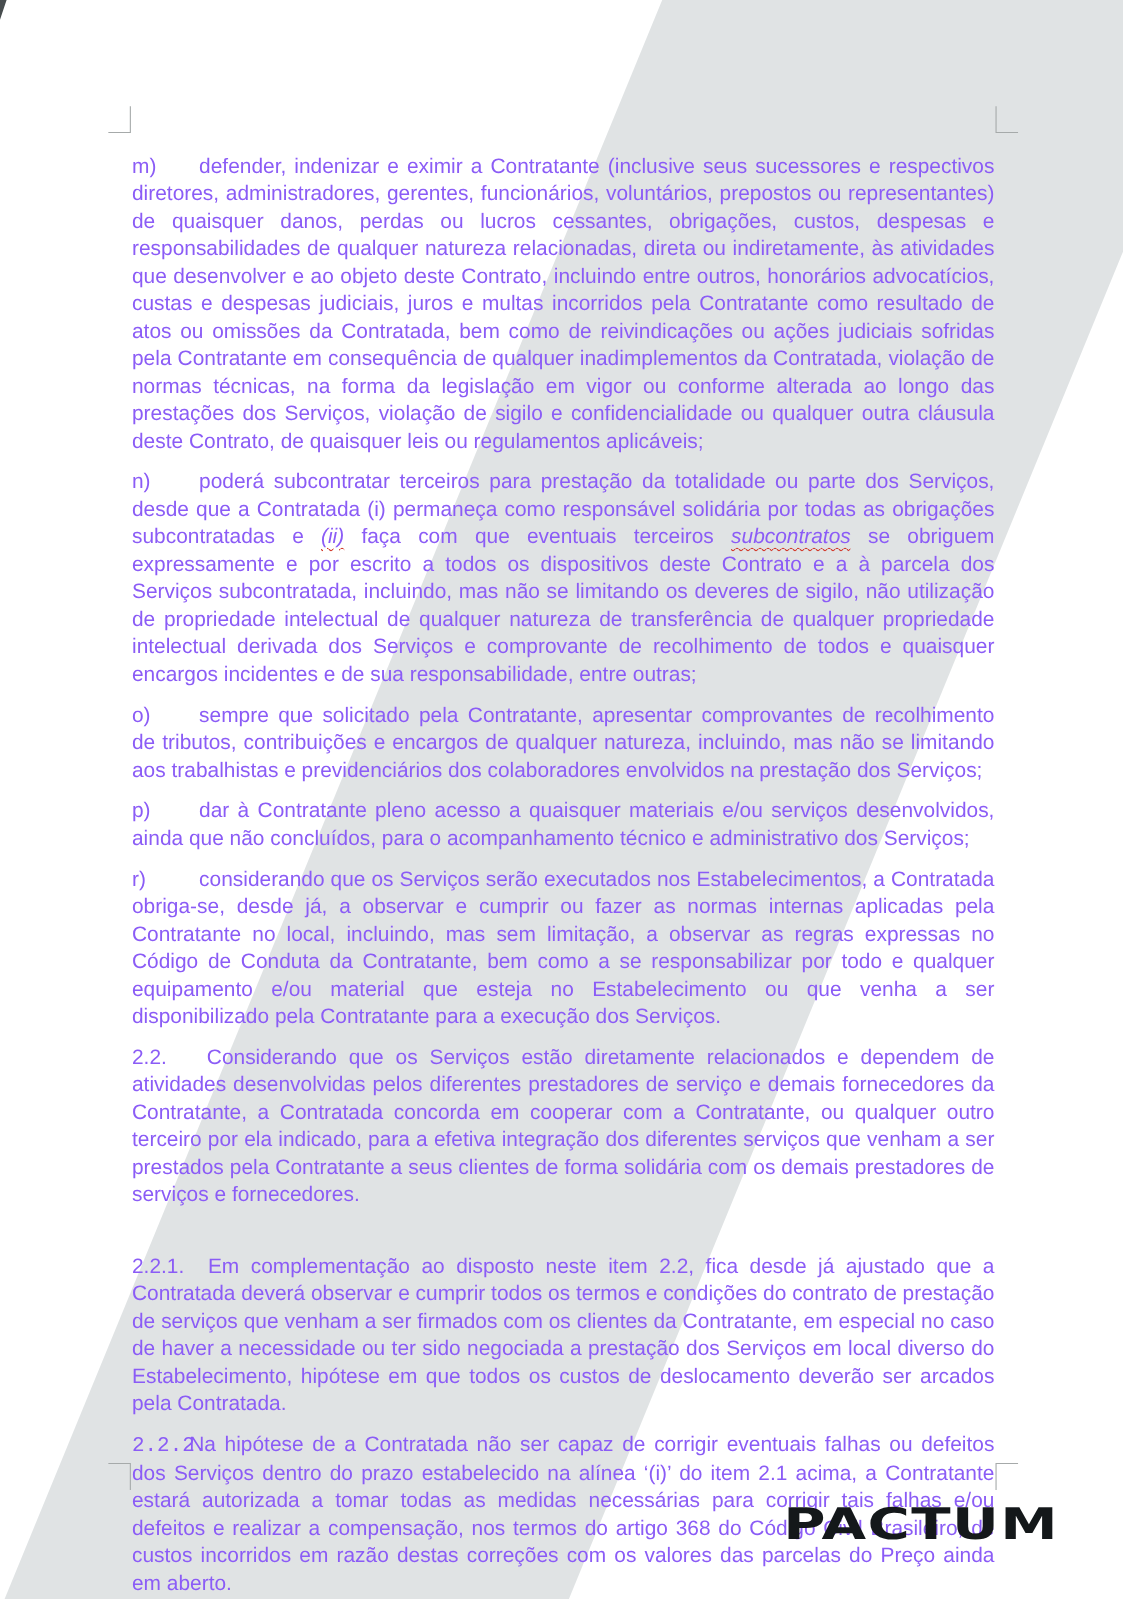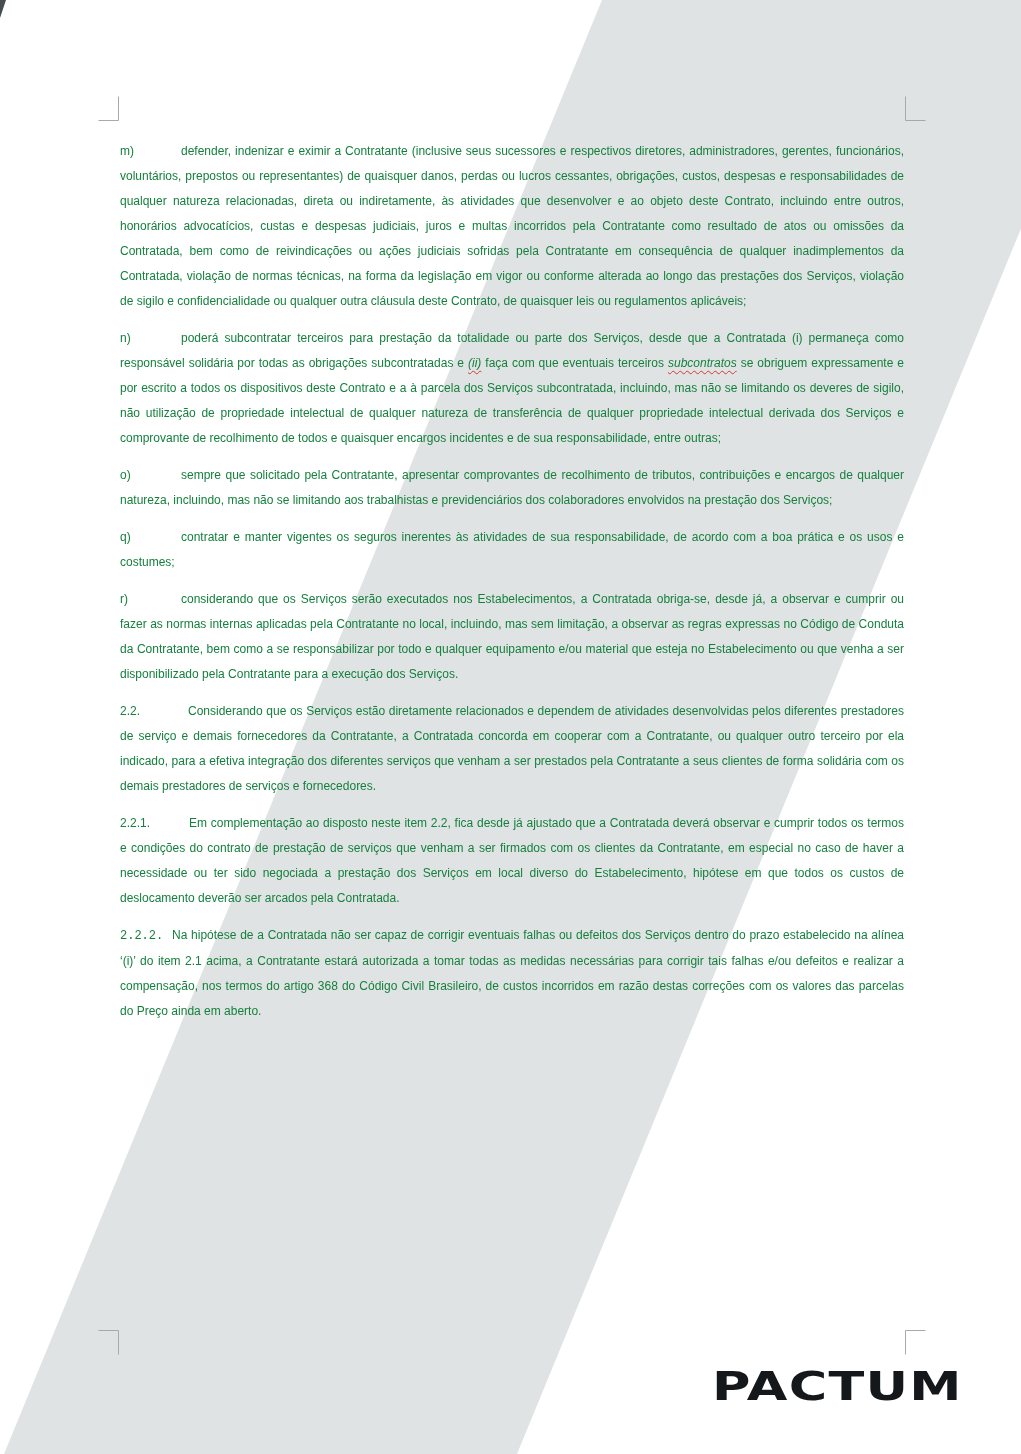--- a/index.html
+++ b/index.html
@@ -11,29 +11,29 @@
     overflow:hidden;
     font-family:"Liberation Sans","DejaVu Sans",sans-serif;
     color:#101010;
   }
   .bg{position:absolute;left:0;top:0;z-index:0;}
   .content{
     position:absolute;left:120px;top:139px;width:784px;z-index:1;
   }
   .para{
     margin:0 0 12px 0;
-    font-size:12px;
+    font-size:19px;
     line-height:25px;
     text-align:justify;
-    color:#15803d;
+    color:#8b5cf6;
   }
   .plabel{display:inline-block;vertical-align:baseline;}
   .w61{width:61px;}
   .w68{width:68px;}
-  .w69{width:69px;}
+  .w69{width:69px;margin-top:28px;}
   .w52{width:52px;font-family:Liberation Mono, monospace;}
   .misspell{
     text-decoration:underline;
     text-decoration-style:wavy;
     text-decoration-color:#d23a2c;
     text-decoration-thickness:1px;
     text-underline-offset:3px;
     font-style:italic;
   }
   .logo{
@@ -63,22 +63,22 @@
   </svg>
 
   <div class="content">
 
     <p class="para"><span class="plabel w61">m)</span><span>defender, indenizar e eximir a Contratante (inclusive seus sucessores e respectivos diretores, administradores, gerentes, funcionários, voluntários, prepostos ou representantes) de quaisquer danos, perdas ou lucros cessantes, obrigações, custos, despesas e  responsabilidades de qualquer natureza relacionadas, direta ou indiretamente, às atividades que desenvolver e ao objeto deste Contrato, incluindo entre outros, honorários advocatícios, custas e despesas judiciais, juros e multas incorridos pela Contratante como resultado de atos ou omissões da Contratada, bem como de reivindicações ou ações judiciais sofridas pela Contratante em consequência de qualquer inadimplementos da Contratada, violação de normas técnicas, na forma da legislação em vigor ou conforme alterada ao longo das prestações dos Serviços, violação de sigilo e confidencialidade ou qualquer outra cláusula deste Contrato, de quaisquer leis ou regulamentos aplicáveis;</span></p>
 
     <p class="para"><span class="plabel w61">n)</span><span><span>poderá subcontratar terceiros para prestação da totalidade ou parte dos Serviços, desde que a Contratada (i) permaneça como responsável solidária por todas as obrigações subcontratadas e </span><span class="misspell">(ii)</span><span> faça com que eventuais terceiros </span><span class="misspell">subcontratos</span><span> se obriguem expressamente e por escrito a todos os dispositivos deste Contrato e a à parcela dos Serviços subcontratada, incluindo, mas não se limitando os deveres de sigilo, não utilização de propriedade intelectual de qualquer natureza de transferência de qualquer propriedade intelectual derivada dos Serviços e comprovante de recolhimento de todos e quaisquer encargos incidentes e de sua responsabilidade, entre outras;</span></span></p>
 
     <p class="para"><span class="plabel w61">o)</span><span>sempre que solicitado pela Contratante, apresentar comprovantes de recolhimento de tributos, contribuições e encargos de qualquer natureza, incluindo, mas não se limitando aos trabalhistas e previdenciários dos colaboradores envolvidos na prestação dos Serviços;</span></p>
 
+    <p class="para"><span class="plabel w61">p)</span><span>dar à Contratante pleno acesso a quaisquer materiais e/ou serviços desenvolvidos, ainda que não concluídos, para o acompanhamento técnico e administrativo dos Serviços;</span></p>
 
-    <p class="para"><span class="plabel w61">q)</span><span>contratar e manter vigentes os seguros inerentes às atividades de sua responsabilidade, de acordo com a boa prática e os usos e costumes;</span></p>
 
     <p class="para"><span class="plabel w61">r)</span><span>considerando que os Serviços serão executados nos Estabelecimentos, a Contratada obriga-se, desde já, a observar e cumprir ou fazer as normas internas aplicadas pela Contratante no local, incluindo, mas sem limitação, a observar as regras expressas no Código de Conduta da Contratante, bem como a se responsabilizar por todo e qualquer equipamento e/ou material que esteja no Estabelecimento ou que venha a ser disponibilizado pela Contratante para a execução dos Serviços.</span></p>
 
     <p class="para"><span class="plabel w68">2.2.</span><span>Considerando que os Serviços estão diretamente relacionados e dependem de atividades desenvolvidas pelos diferentes prestadores de serviço e demais fornecedores da Contratante, a Contratada concorda em cooperar com a Contratante, ou qualquer outro terceiro por ela indicado, para a efetiva integração dos diferentes serviços que venham a ser prestados pela Contratante a seus clientes de forma solidária com os demais prestadores de serviços e fornecedores.</span></p>
 
     <p class="para"><span class="plabel w69">2.2.1.</span><span>Em complementação ao disposto neste item 2.2, fica desde já ajustado que a Contratada deverá observar e cumprir todos os termos e condições do contrato de prestação de serviços que venham a ser firmados com os clientes da Contratante, em especial no caso de haver a necessidade ou ter sido negociada a prestação dos Serviços em local diverso do Estabelecimento, hipótese em que todos os custos de deslocamento deverão ser arcados pela Contratada.</span></p>
 
     <p class="para"><span class="plabel w52">2.2.2.</span><span>Na hipótese de a Contratada não ser capaz de corrigir eventuais falhas ou defeitos dos Serviços dentro do prazo estabelecido na alínea ‘(i)’ do item 2.1 acima, a Contratante estará autorizada a tomar todas as medidas necessárias para corrigir tais falhas e/ou defeitos e realizar a compensação, nos termos do artigo 368 do Código Civil Brasileiro, de custos incorridos em razão destas correções com os valores das parcelas do Preço ainda em aberto.</span></p>
 
   </div>

